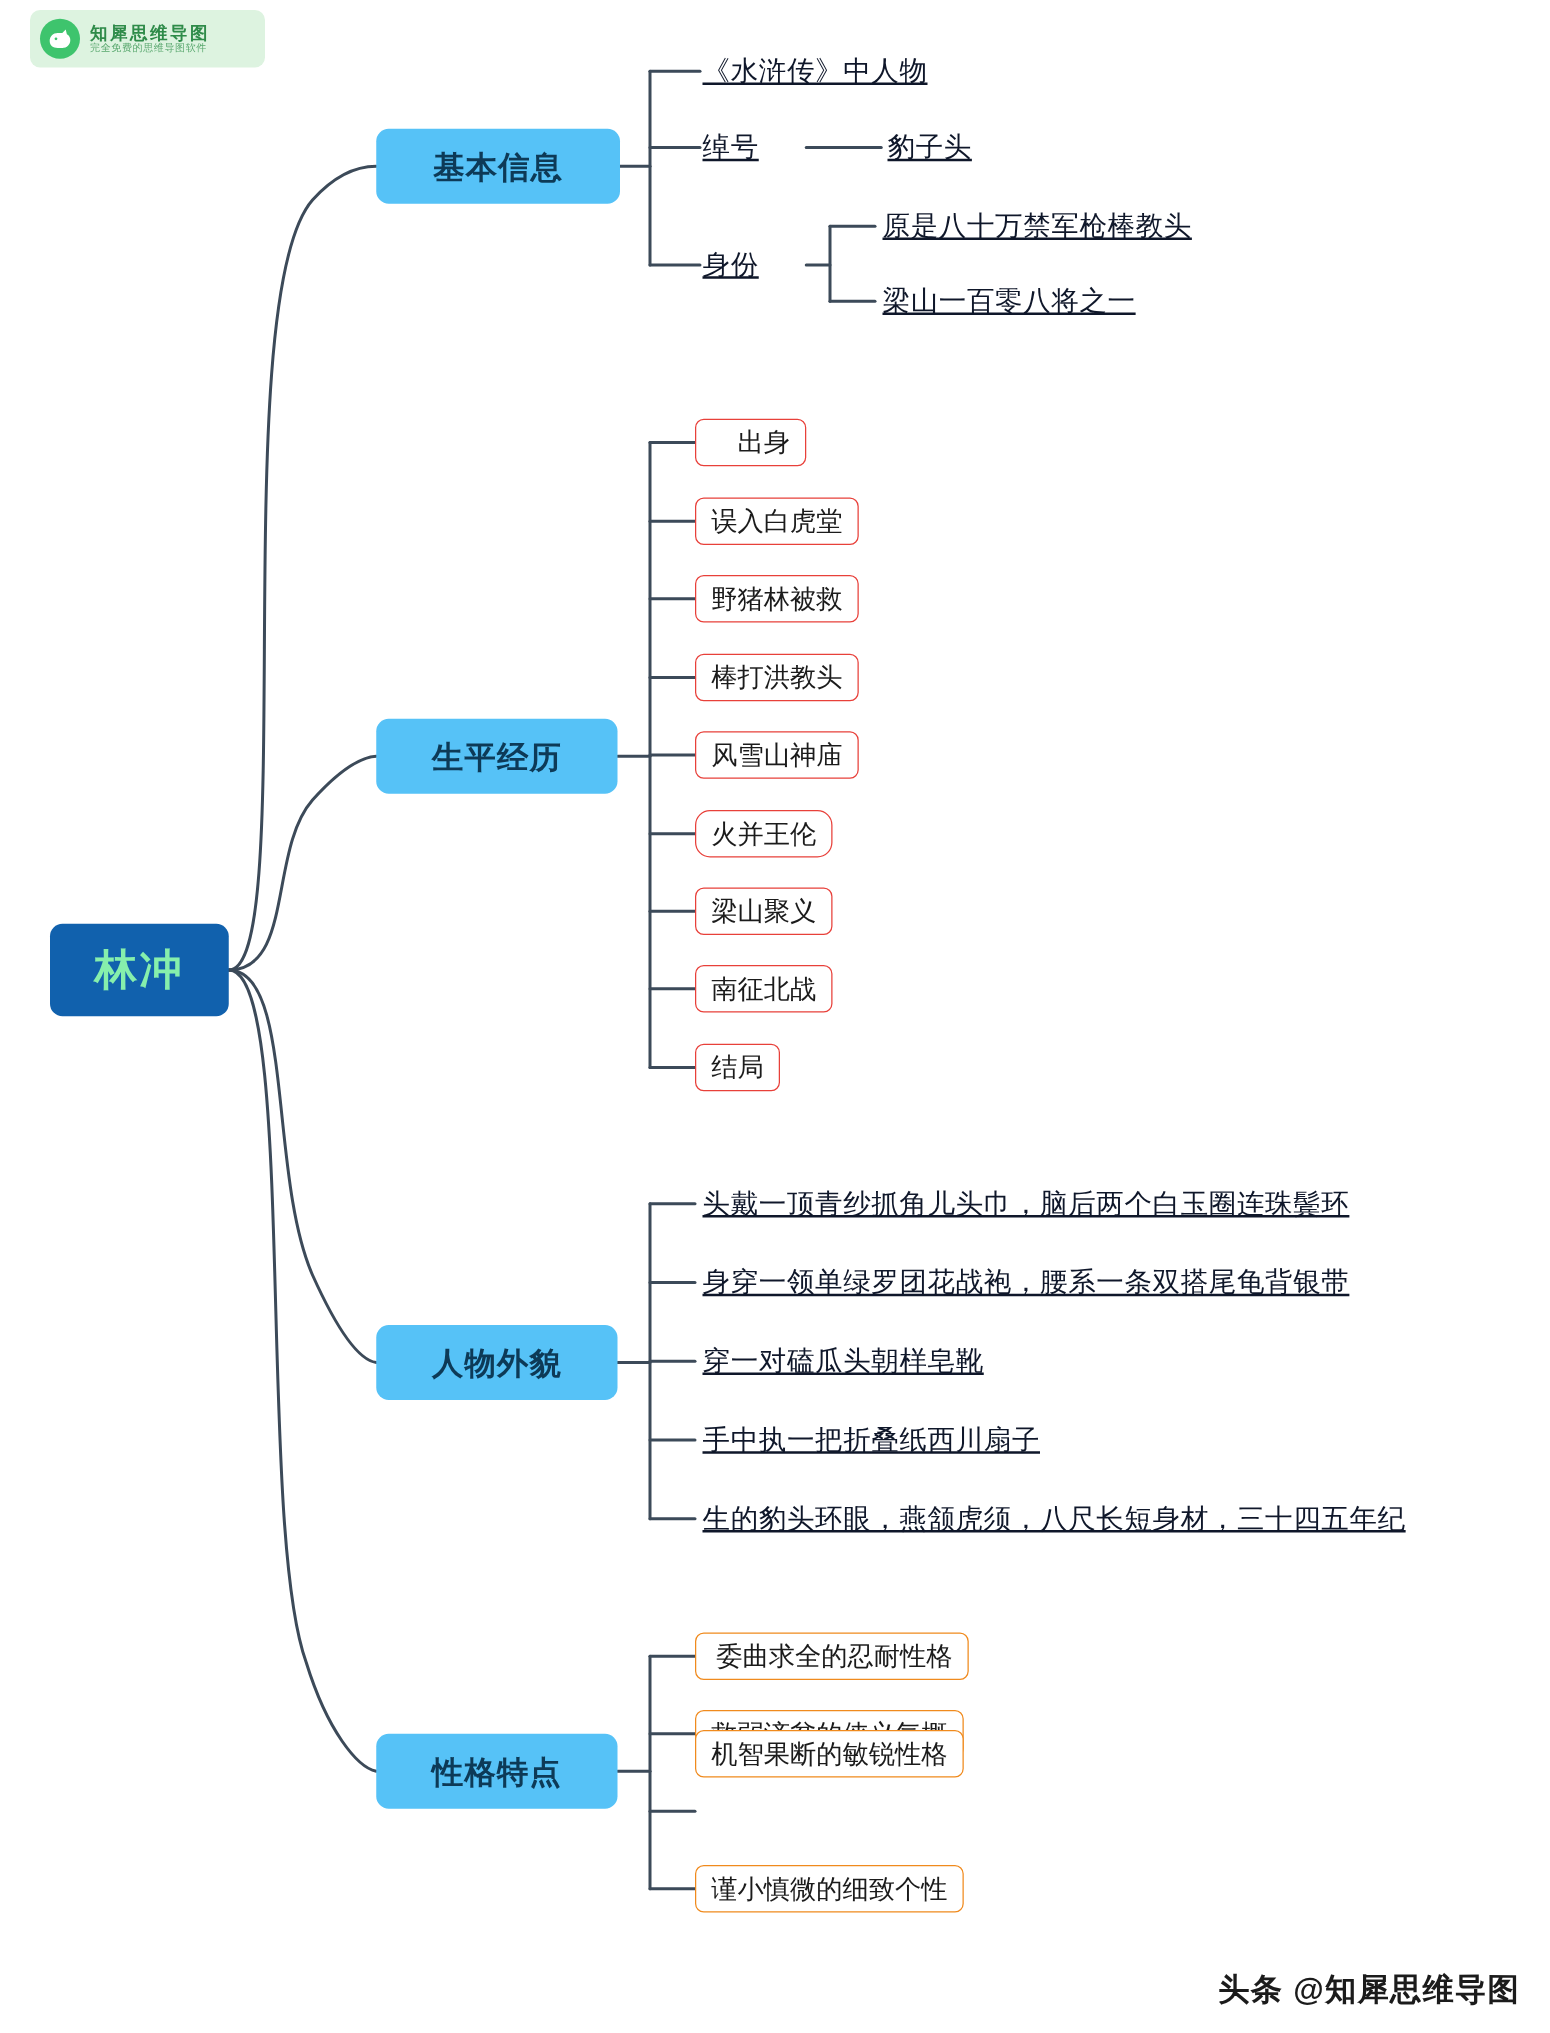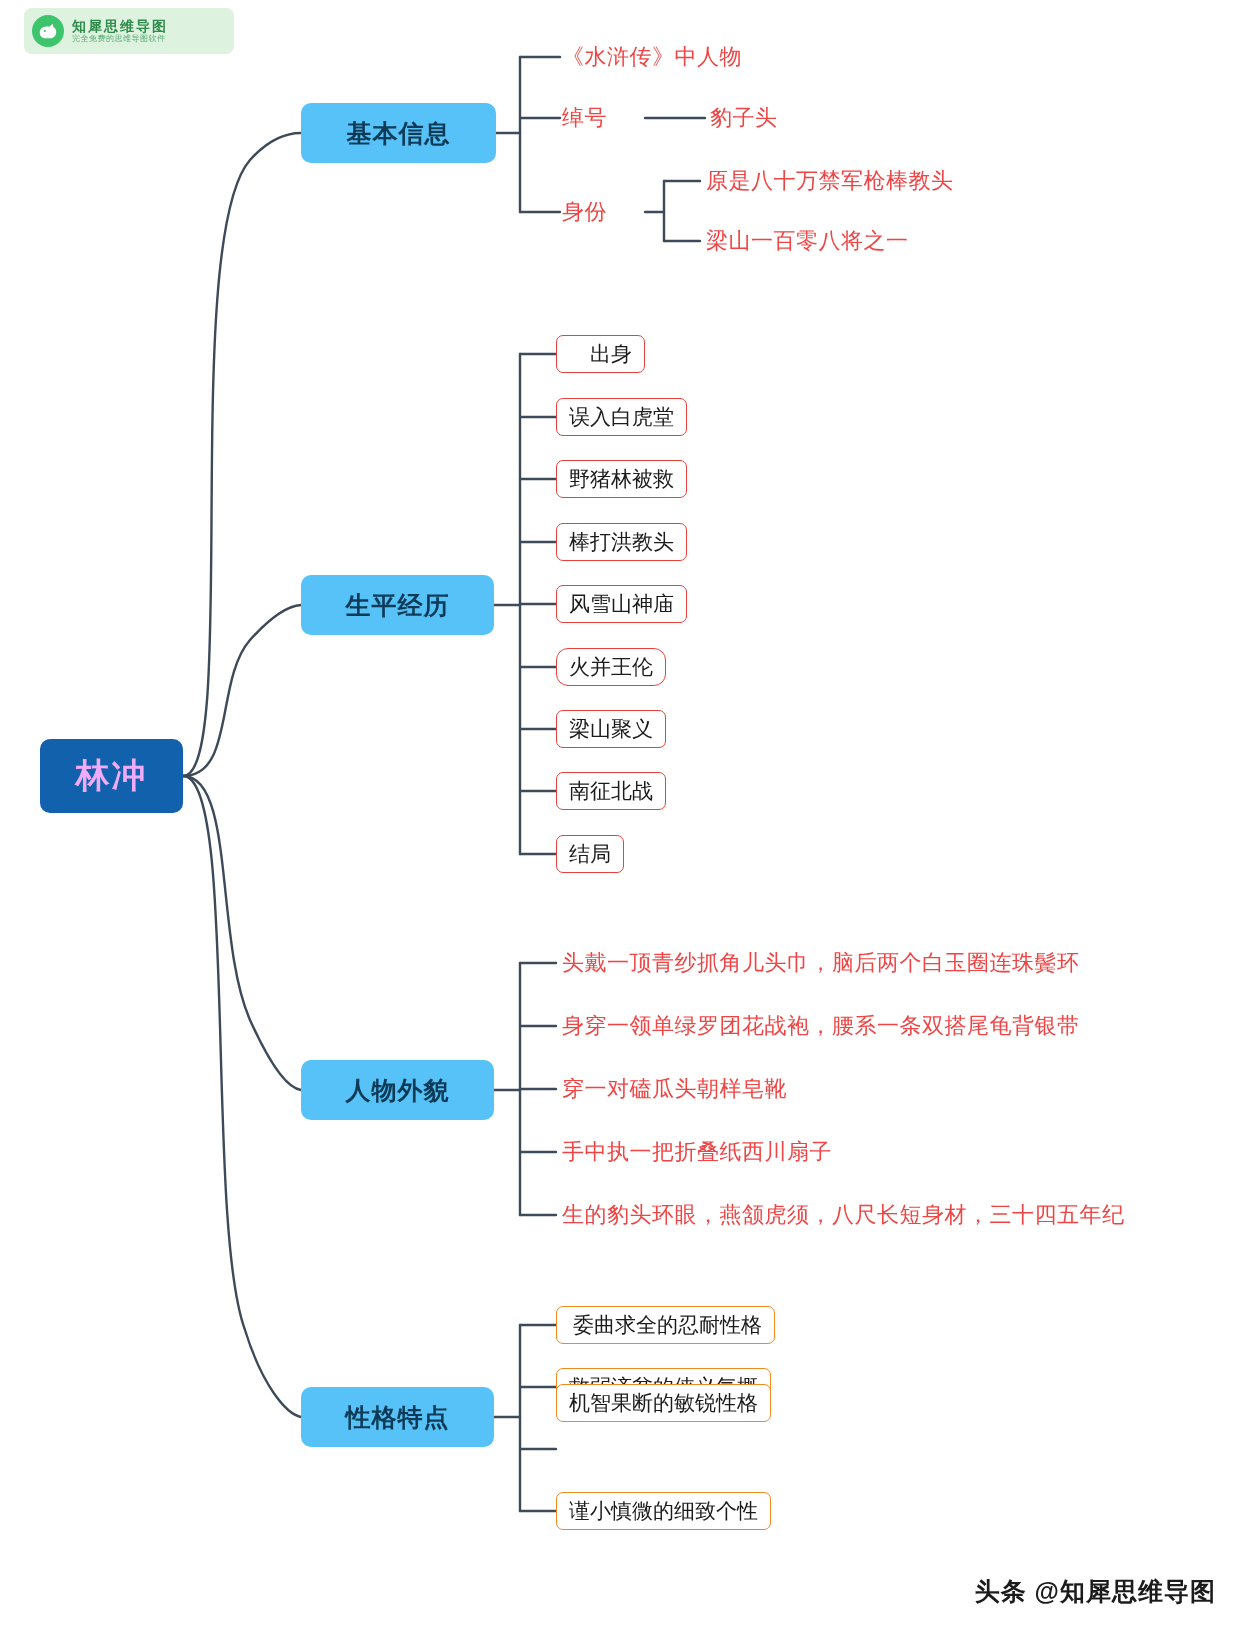--- a/index.html
+++ b/index.html
@@ -25,21 +25,21 @@
     width: 1240px;
     height: 1626px;
     pointer-events: none;
   }
 
   
   .logo-box {
     position: absolute;
     left: 24px;
     top: 8px;
-    width: 210px;
+    width: 188px;
     height: 46px;
     background: #ddf3e0;
     border-radius: 8px;
     display: flex;
     align-items: center;
     padding-left: 8px;
     box-sizing: border-box;
   }
   .logo-mark {
     width: 32px;
@@ -71,39 +71,40 @@
   .node {
     position: absolute;
     box-sizing: border-box;
     display: flex;
     align-items: center;
     justify-content: center;
     white-space: nowrap;
   }
   .root-node {
     background: #1161ad;
-    color: #f0abfc;
+    color: #86efac;
     font-size: 34px;
     font-weight: bold;
     border-radius: 10px;
     letter-spacing: 2px;
   }
   .branch-node {
     background: #56c2f7;
     color: #0d3a57;
     font-size: 25px;
     font-weight: bold;
     border-radius: 10px;
     letter-spacing: 1px;
   }
   .plain-node {
     font-size: 22px;
-    color: #ef4444;
+    color: #0f172a;
     justify-content: flex-start;
     letter-spacing: 0.5px;
+    text-decoration: underline;
   }
   .red-node {
     font-size: 21px;
     color: #1b1b1b;
     border: 1.6px solid #e8403a;
     border-radius: 7px;
     padding: 0 12px;
     justify-content: flex-start;
     background: #ffffff;
   }

